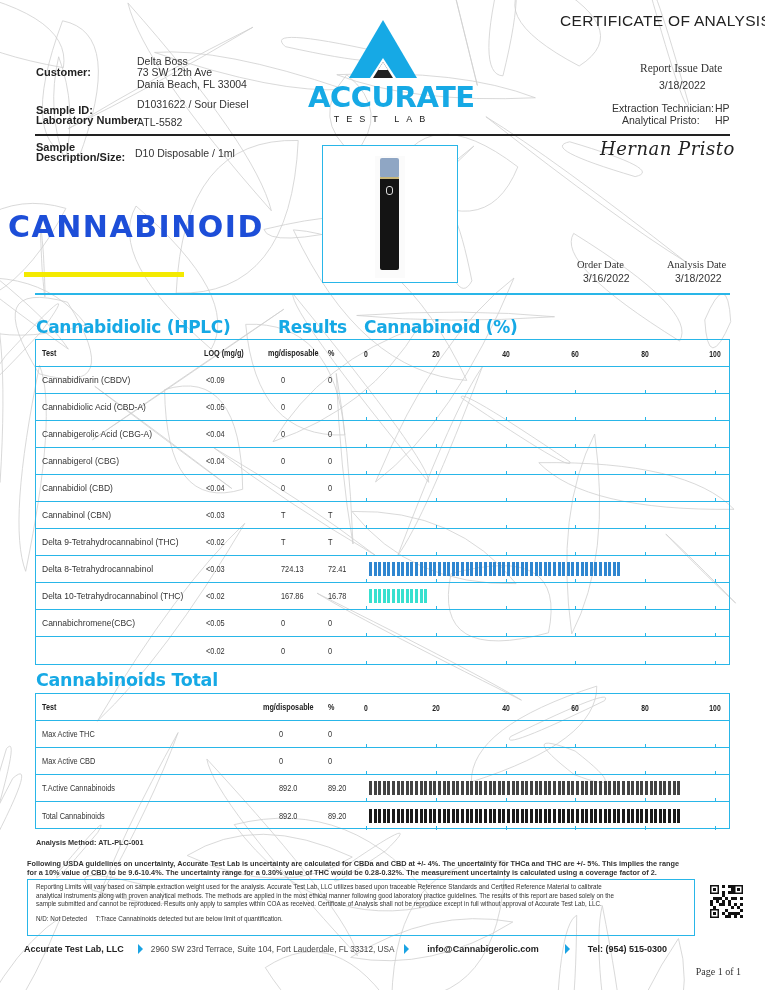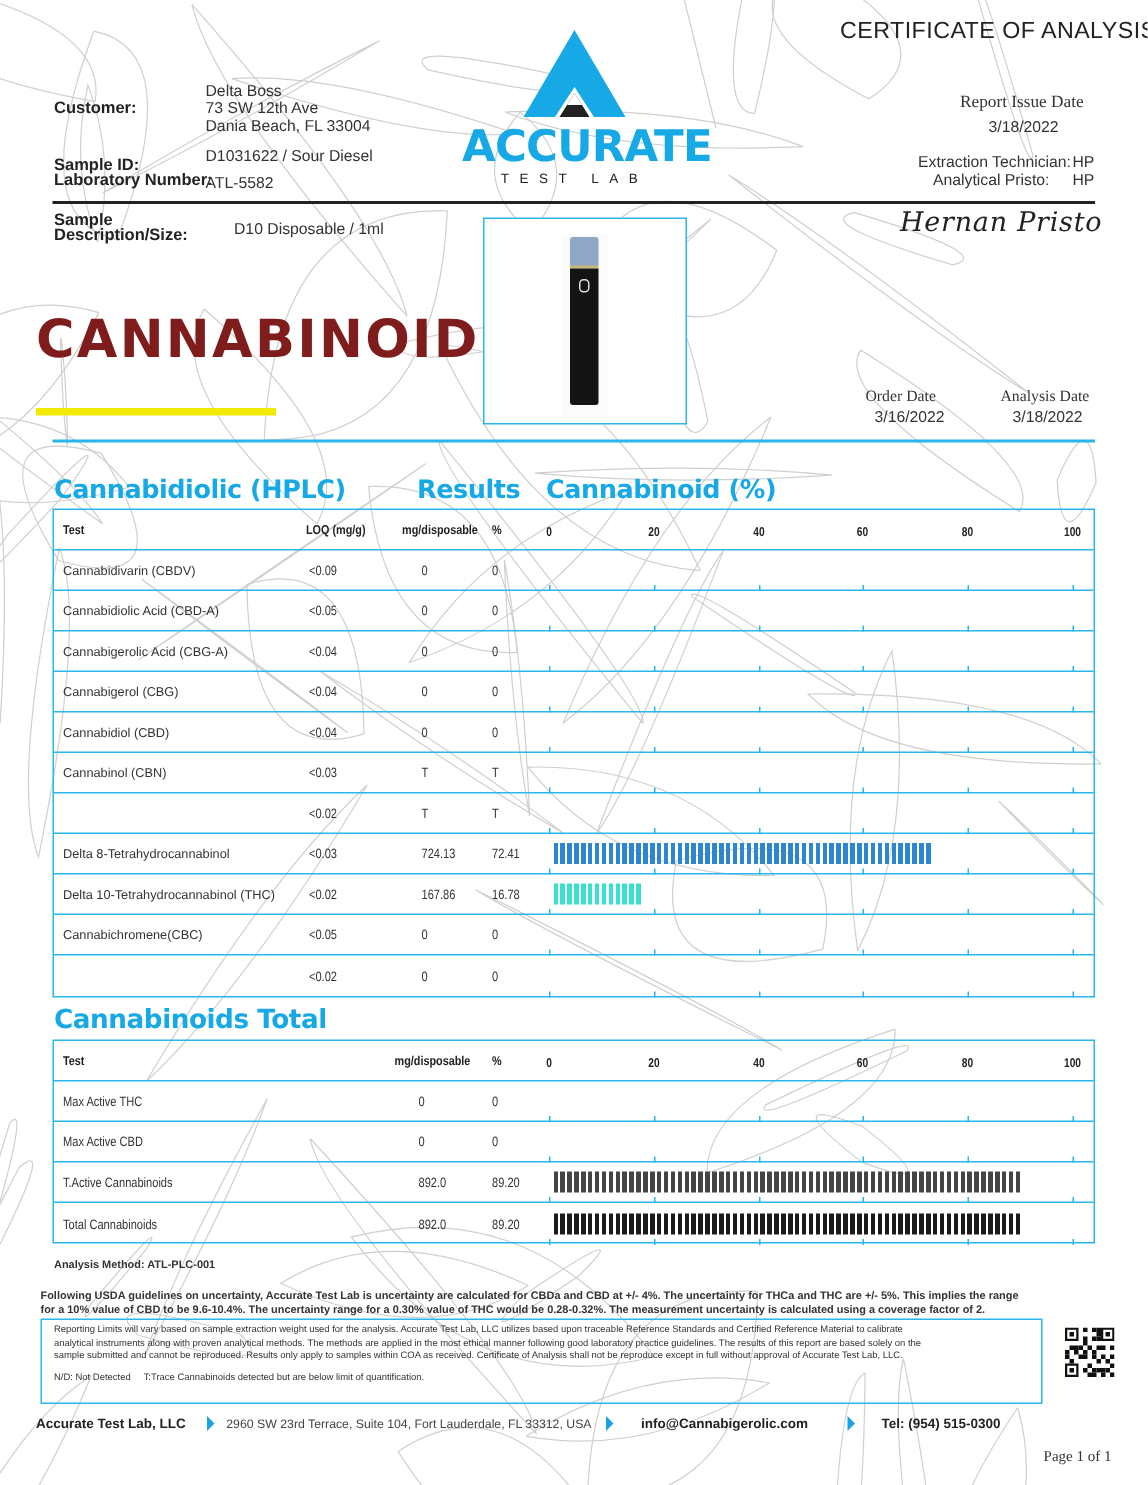--- a/index.html
+++ b/index.html
@@ -9,21 +9,21 @@
   #bg-pattern{position:absolute;left:0;top:0;width:765px;height:990px;z-index:0;pointer-events:none}
   .layer{position:relative;z-index:1}
 
   .cert-title{left:560px;top:12px;font-size:15.5px;letter-spacing:.3px;color:#222;white-space:nowrap}
   .lbl-b{font-weight:bold;font-size:11px;color:#222;line-height:11px}
   .val{font-size:10.5px;color:#333;line-height:12px;white-space:nowrap}
   .serif{font-family:"Liberation Serif",serif;color:#333}
   .rule-black{height:1.5px;background:#222}
   .rule-blue{height:2px;background:#29b6e8}
 
-  .big-title{left:24px;top:212px;font-weight:bold;font-size:35px;line-height:30px;letter-spacing:1.5px;color:#7f1d1d;font-family:"DejaVu Sans",sans-serif}
+  .big-title{left:8px;top:212px;font-weight:bold;font-size:30px;line-height:30px;letter-spacing:1.5px;color:#1d4ed8;font-family:"DejaVu Sans",sans-serif}
   .yellow-bar{left:24px;top:272px;width:160px;height:5px;background:#f4ea00}
 
   .section-h{font-weight:bold;color:#16a9e5;font-size:17px;font-family:"DejaVu Sans",sans-serif;letter-spacing:-.3px;white-space:nowrap}
 
   .table{position:absolute;border:1.5px solid #29b6e8}
   .row{position:absolute;left:0;right:0;border-bottom:1.5px solid #29b6e8}
   .row:last-child{border-bottom:none}
   .cell{position:absolute;top:0;height:100%;display:flex;align-items:center;font-size:8.5px;color:#333;white-space:nowrap}
   .cell.num{font-family:"Liberation Sans Narrow","Liberation Sans",sans-serif;font-size:9px;transform:scaleX(.82);transform-origin:left center}
   .hdr .cell{font-weight:bold;color:#222;font-size:8.5px;transform:scaleX(.85);transform-origin:left center}
@@ -128,21 +128,21 @@
 
   <div class="abs val" style="left:137px;top:98px">D1031622 / Sour Diesel</div>
   <div class="abs lbl-b" style="left:36px;top:105px">Sample ID:</div>
   <div class="abs lbl-b" style="left:36px;top:115px">Laboratory Number:</div>
   <div class="abs val" style="left:137px;top:116px">ATL-5582</div>
 
   <div class="abs rule-black" style="left:35px;top:134px;width:695px"></div>
 
   <div class="abs lbl-b" style="left:36px;top:142px">Sample</div>
   <div class="abs lbl-b" style="left:36px;top:152px">Description/Size:</div>
-  <div class="abs val" style="left:156px;top:147px">D10 Disposable / 1ml</div>
+  <div class="abs val" style="left:135px;top:147px">D10 Disposable / 1ml</div>
 
   <div class="abs" style="left:308px;top:18px;width:150px;height:112px">
     <svg width="150" height="70" viewBox="0 0 150 70">
       <polygon points="75,2 41,60 109,60" fill="#16a9e5"></polygon>
       <polygon points="75,40 62,60 88,60" fill="#fff"></polygon>
       <polygon points="75,44 65,60 85,60" fill="#222"></polygon>
       <polygon points="75,44 70,52 80,52" fill="#fff"></polygon>
     </svg>
     <div style="position:absolute;left:0;top:64px;width:150px;text-align:center;font-family:'DejaVu Sans',sans-serif;font-weight:bold;font-size:29px;line-height:30px;color:#16a9e5;letter-spacing:-.5px">ACCURATE</div>
     <div style="position:absolute;left:0;top:96px;width:150px;text-align:center;font-size:9px;letter-spacing:7px;color:#222">TEST LAB</div>
@@ -260,20 +260,21 @@
         <div class="cell num" style="left:245px">T</div>
         <div class="cell num" style="left:292px">T</div>
         <div class="tick" style="left: 330px;"></div>
         <div class="tick" style="left: 399.8px;"></div>
         <div class="tick" style="left: 469.6px;"></div>
         <div class="tick" style="left: 539.4px;"></div>
         <div class="tick" style="left: 609.2px;"></div>
         <div class="tick" style="left: 679px;"></div>
       </div>
       <div class="row" style="top: 189px; height: 27px;">
+        <div class="cell" style="left:6px">Delta 9-Tetrahydrocannabinol (THC)</div>
         <div class="cell num" style="left:170px">&lt;0.02</div>
         <div class="cell num" style="left:245px">T</div>
         <div class="cell num" style="left:292px">T</div>
         <div class="tick" style="left: 330px;"></div>
         <div class="tick" style="left: 399.8px;"></div>
         <div class="tick" style="left: 469.6px;"></div>
         <div class="tick" style="left: 539.4px;"></div>
         <div class="tick" style="left: 609.2px;"></div>
         <div class="tick" style="left: 679px;"></div>
       </div>

